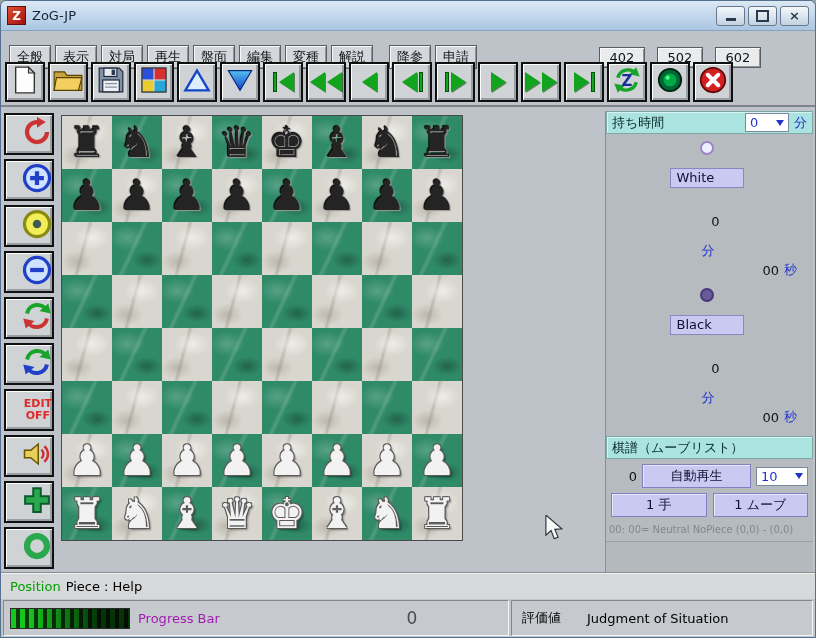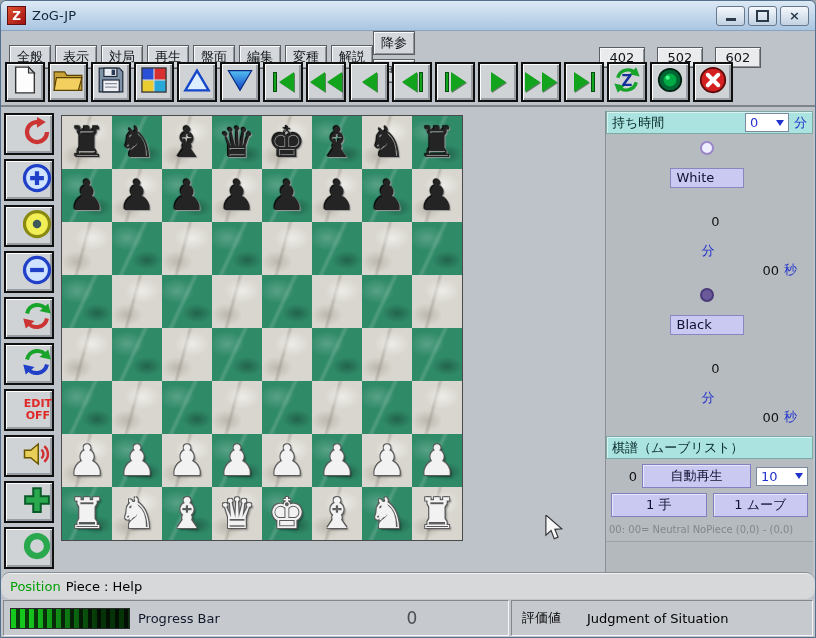--- a/index.html
+++ b/index.html
@@ -16,21 +16,21 @@
   .win-controls{margin-left:auto;display:flex;gap:3px;}
   .winbtn{width:27px;height:18px;background:linear-gradient(#f4f8fc,#c2d2e2);border:1px solid #68788c;
           border-radius:3px;display:flex;align-items:center;justify-content:center;}
   .icmin{width:10px;height:3px;background:#2a3a4a;margin-top:8px;}
   .icmax{width:9px;height:8px;border:2px solid #2a3a4a;}
   .icx{font-size:13px;font-weight:bold;color:#2a3a4a;line-height:1;}
   
   .menubar{position:absolute;left:0;right:0;top:42px;height:28px;display:flex;align-items:center;
            padding:0 8px;box-sizing:border-box;}
   .mgroup{display:flex;gap:4px;}
-  #menu-actions{flex-direction:column;}
+  #menu-actions{margin-left:16px;}
   #menu-presets{margin-left:auto;margin-right:46px;gap:12px;}
   .menu-btn{background:#d4d8dc;border:1px solid #5a5e62;box-shadow:inset 1px 1px 0 #f8fafc,inset -1px -1px 0 #90959a;
             font-size:13px;padding:2px 7px;color:#101418;cursor:default;white-space:nowrap;}
   .menu-btn.preset{background:#e9ebed;min-width:30px;text-align:center;}
   
   .toolbar{position:absolute;left:0;right:0;top:58px;height:48px;display:flex;align-items:center;
            gap:3px;padding:0 0 0 4px;border-bottom:2px solid #7e848a;box-sizing:border-box;}
   .tbtn{width:40px;height:40px;background:#cfd3d6;border:2px solid #101010;box-sizing:border-box;
         box-shadow:inset 1px 1px 0 #ffffff,inset -2px -2px 0 #989ea3;
         display:flex;align-items:center;justify-content:center;flex:0 0 auto;}
@@ -88,32 +88,32 @@
   .ml-counter{width:26px;text-align:right;color:#111;}
   .lav-btn{background:#c9c9f2;border:1px solid #8080c0;box-shadow:inset 1px 1px 0 #e8e8fc;
            color:#101030;text-align:center;padding:2px 6px;}
   .grow{flex:1;}
   .ml-buttons{display:flex;gap:6px;padding:5px 5px 0 5px;}
   .ml-status{color:#82878c;font-size:10px;padding:7px 3px 3px 3px;white-space:nowrap;overflow:hidden;}
   .ml-list{flex:1;border-top:1px solid #9aa0a5;margin-top:3px;background:#b4b9be;}
   
   .statusbar{position:absolute;left:0;right:0;top:572px;height:26px;background:#d6d8da;
              border-top:1px solid #f0f2f4;box-shadow:0 -1px 0 #8a8f94;display:flex;align-items:center;
-             padding:0 9px;box-sizing:border-box;font-size:13px;gap:5px;border-radius:9px;}
+             padding:0 9px;box-sizing:border-box;font-size:13px;gap:5px;}
   .pos-label{color:#00a000;}
   .bottombar{position:absolute;left:0;right:0;top:598px;bottom:0;background:#c2c6ca;display:flex;
              gap:2px;padding:1px 2px;box-sizing:border-box;}
   .bb-cell{border:1px solid;border-color:#84898e #f4f6f8 #f4f6f8 #84898e;position:relative;
            display:flex;align-items:center;box-sizing:border-box;background:#c6cace;}
   .bb-left{width:506px;padding:0 6px;gap:8px;}
   .bb-right{flex:1;padding:0 10px;gap:26px;font-size:13px;}
   .progress{width:120px;height:21px;border:1px solid #2a2a2a;box-sizing:border-box;
             background:repeating-linear-gradient(90deg,#16c81e 0 5px,#0a3a0c 5px 9px);position:relative;overflow:hidden;}
   .progress::after{content:"";position:absolute;inset:0;background:linear-gradient(90deg,rgba(0,0,0,0) 15%,rgba(0,0,0,.75) 75%);}
-  .bb-label{font-size:13px;color:#0f172a;}
+  .bb-label{font-size:13px;color:#a21caf;}
   .bb-value{position:absolute;left:388px;width:40px;text-align:center;font-size:17px;color:#4a4e52;}
   
   .cursor{position:absolute;left:543px;top:514px;pointer-events:none;}
 </style>
 </head>
 <body>
 
 <div class="window">
 
   <div class="titlebar">

